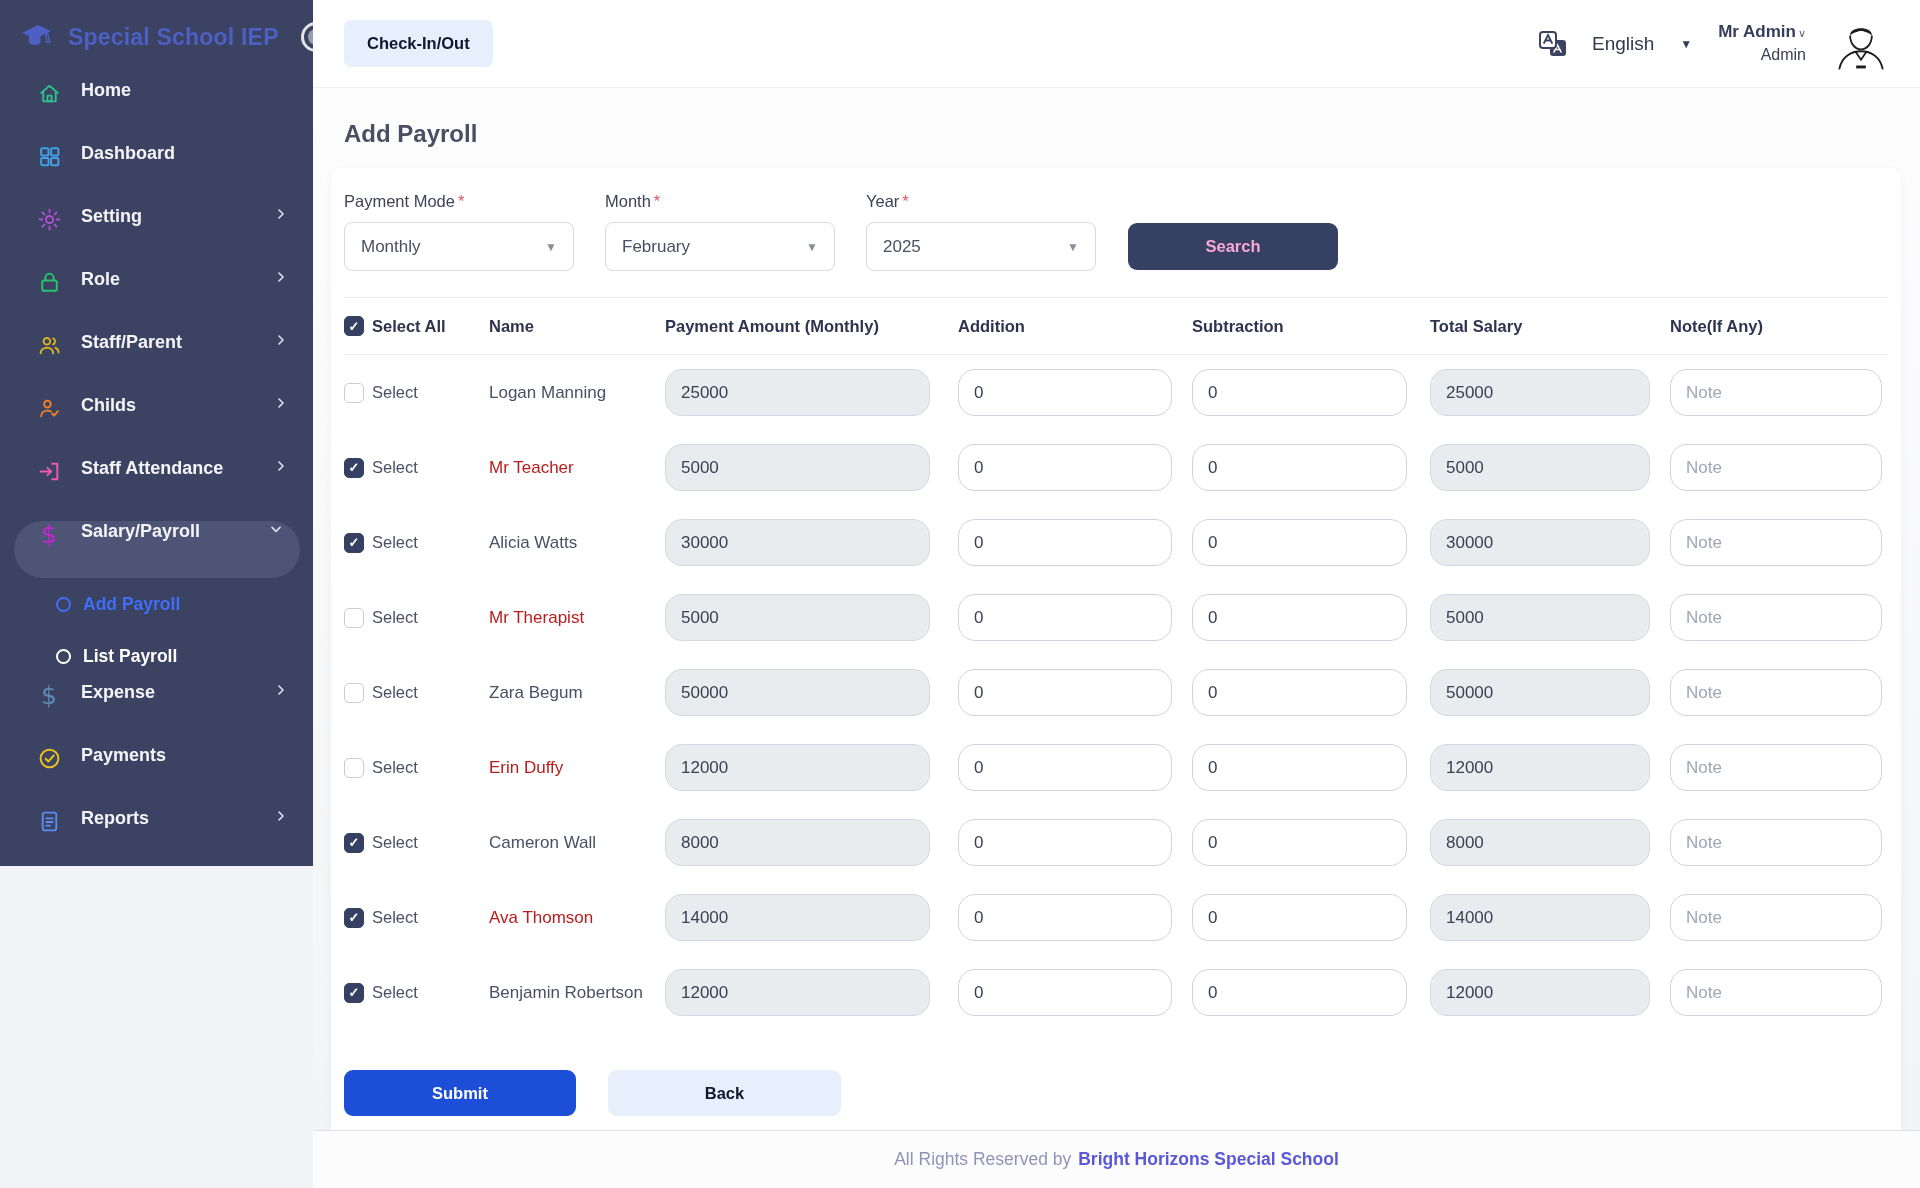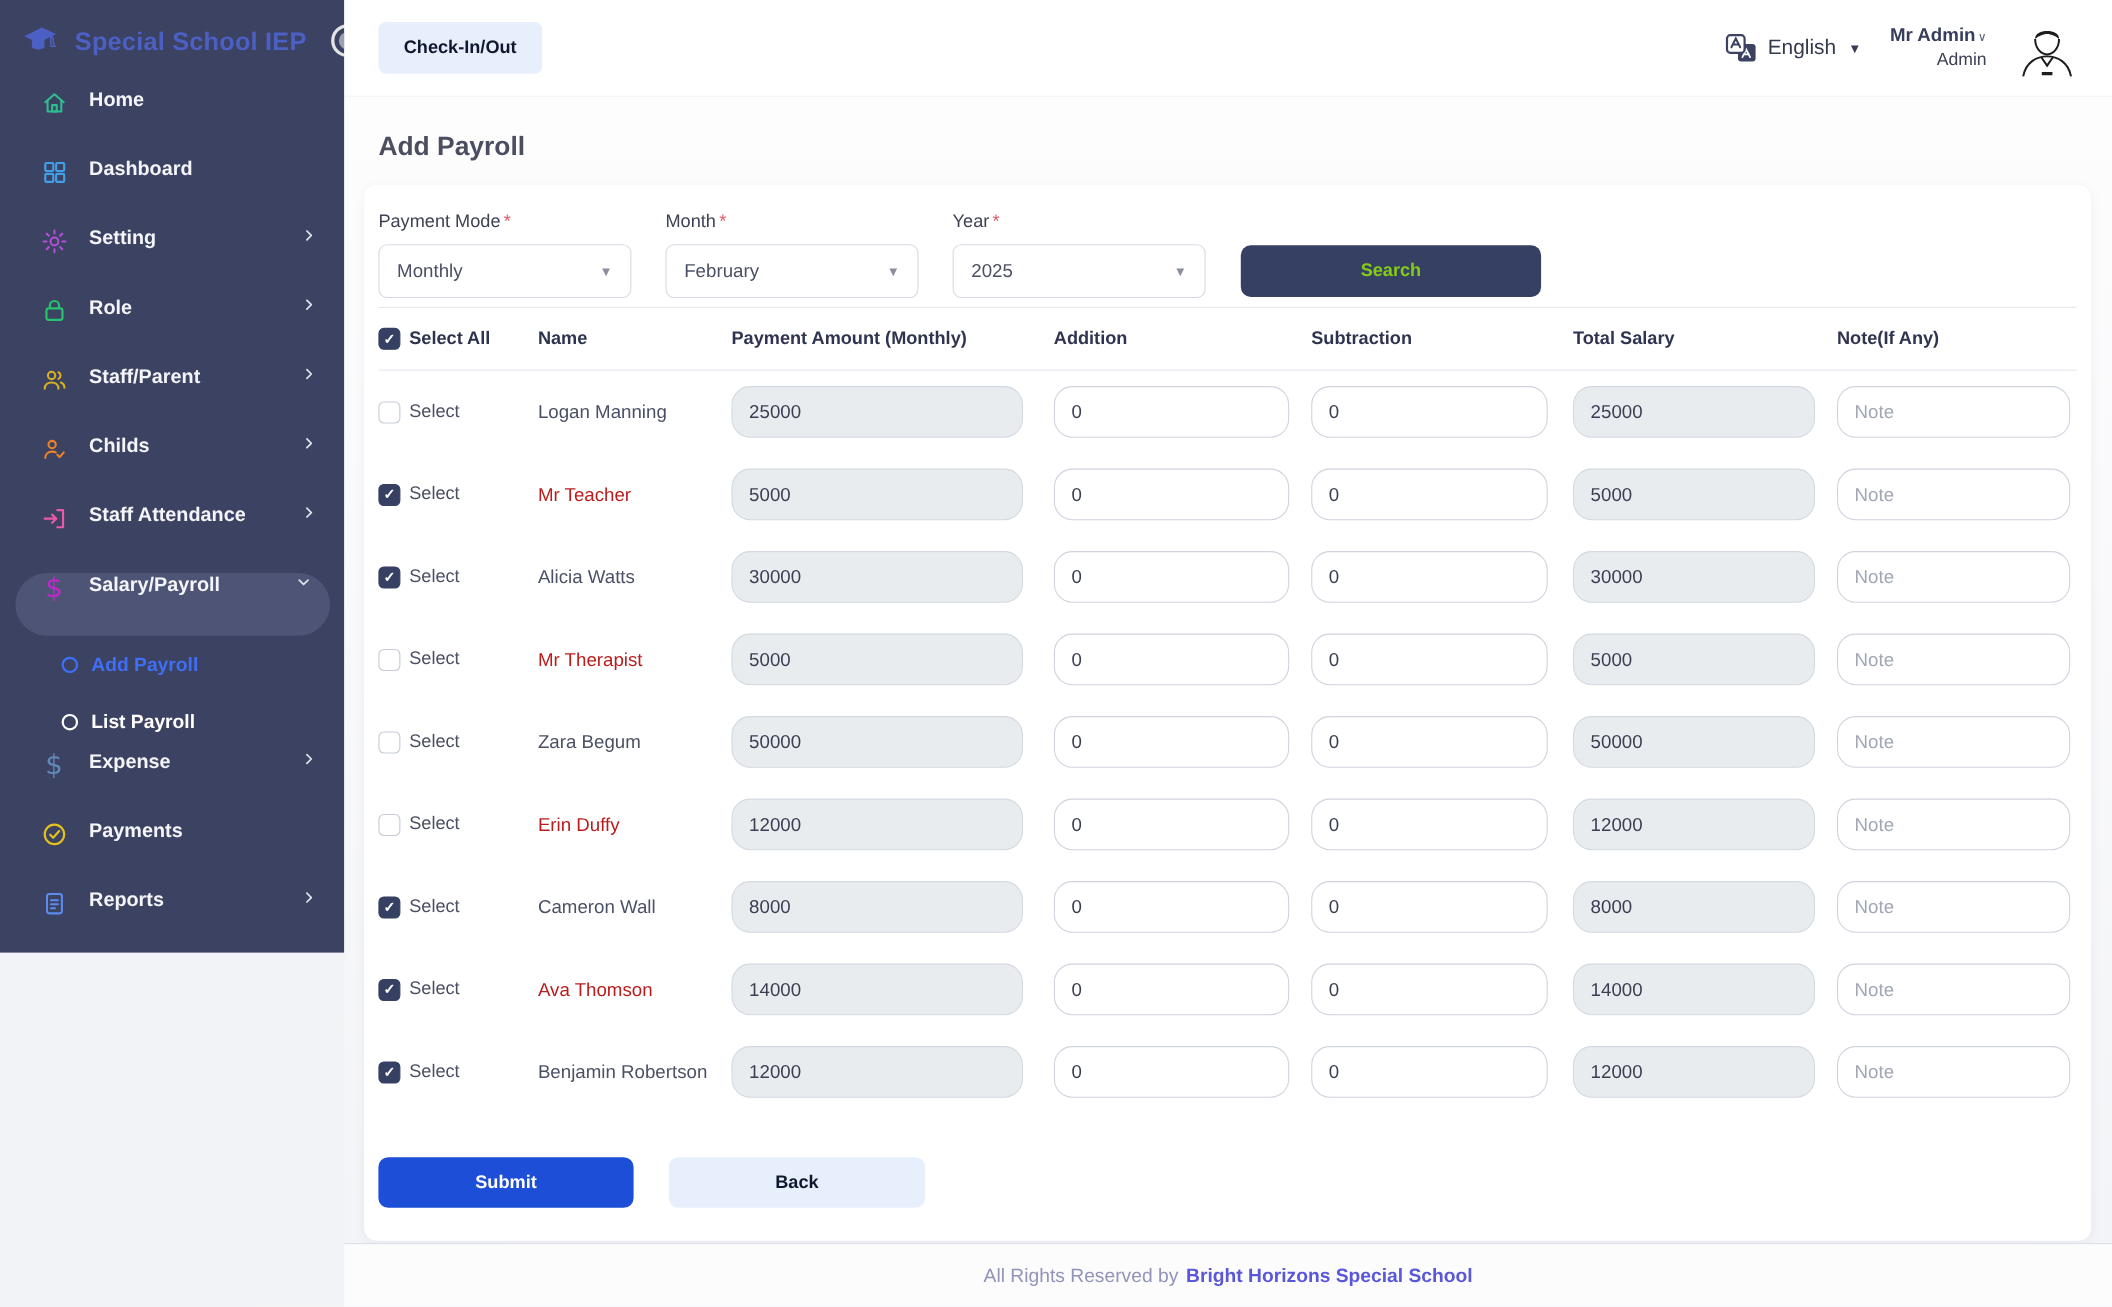--- a/index.html
+++ b/index.html
@@ -63,21 +63,21 @@
     height:88px; background:#ffffff; flex:0 0 auto;
     display:flex; align-items:center; padding:0 30px 0 31px;
     border-bottom:1px solid #eef0f4;
   }
   .checkin-btn {
     background:#e7effc; color:#10172e; font-weight:700; font-size:16.5px;
     border:none; border-radius:7px; padding:14px 23px; cursor:pointer;
     font-family:inherit;
   }
   .topbar-right { margin-left:auto; display:flex; align-items:center; gap:26px; }
-  .lang-group { display:flex; align-items:center; gap:9px; cursor:pointer; }
+  .lang-group { display:flex; align-items:center; gap:24px; cursor:pointer; }
   .lang-icon { width:30px; height:28px; }
   .lang-label { font-size:19px; color:#333a4d; }
   .lang-caret { font-size:12px; color:#353b50; margin-left:2px; }
   .user-block { text-align:right; line-height:1.35; cursor:pointer; }
   .user-name { font-size:17px; font-weight:700; color:#353e5c; }
   .user-chev { font-size:11px; color:#5a6077; margin-left:2px; }
   .user-role { font-size:16px; color:#3c4154; }
   .avatar { width:58px; height:58px; cursor:pointer; }
   
   .main {
@@ -96,32 +96,32 @@
   .filter { width:230px; }
   .filter-label { font-size:16.5px; color:#3e4254; margin-bottom:11px; font-weight:400; }
   .req { color:#e25563; margin-left:3px; }
   .select-box {
     height:49px; border:1px solid #d7dae3; border-radius:8px;
     display:flex; align-items:center; padding:0 16px;
     font-size:17px; color:#4a4f63; cursor:pointer; background:#fff;
   }
   .select-box .caret { margin-left:auto; color:#8b8f9d; font-size:12px; }
   .search-btn {
-    width:273px; height:47px; margin-left:1px; margin-bottom:1px;
-    background:#364062; color:#84cc16; font-weight:700; font-size:16.5px;
+    width:210px; height:47px; margin-left:1px; margin-bottom:1px;
+    background:#364062; color:#f9a8d4; font-weight:700; font-size:16.5px;
     border:none; border-radius:9px; cursor:pointer; font-family:inherit;
   }
   
   .grid-row {
     display:grid;
     grid-template-columns:145px 176px 293px 234px 238px 240px 216px;
     align-items:center;
   }
   .thead {
-    height:58px; margin-top:8px;
+    height:58px; margin-top:26px;
     border-top:1px solid #e7e9ef; border-bottom:1px solid #e7e9ef;
     font-size:16.5px; font-weight:700; color:#2e3450;
   }
   .th-select { display:flex; align-items:center; gap:8px; }
   .cb {
     width:20px; height:20px; border-radius:5px;
     border:1.5px solid #c6cbd6; background:#fff; flex:0 0 auto;
     display:flex; align-items:center; justify-content:center; cursor:pointer;
   }
   .cb.checked { background:#364062; border-color:#364062; }

